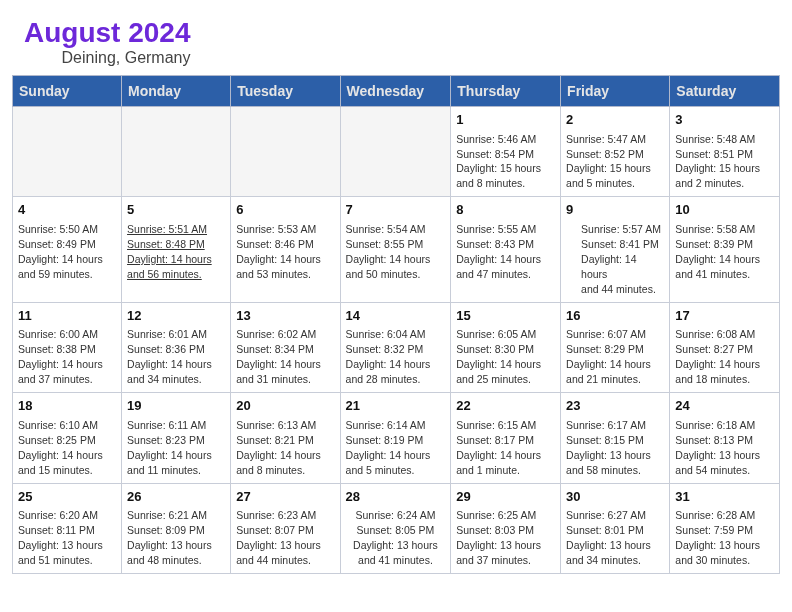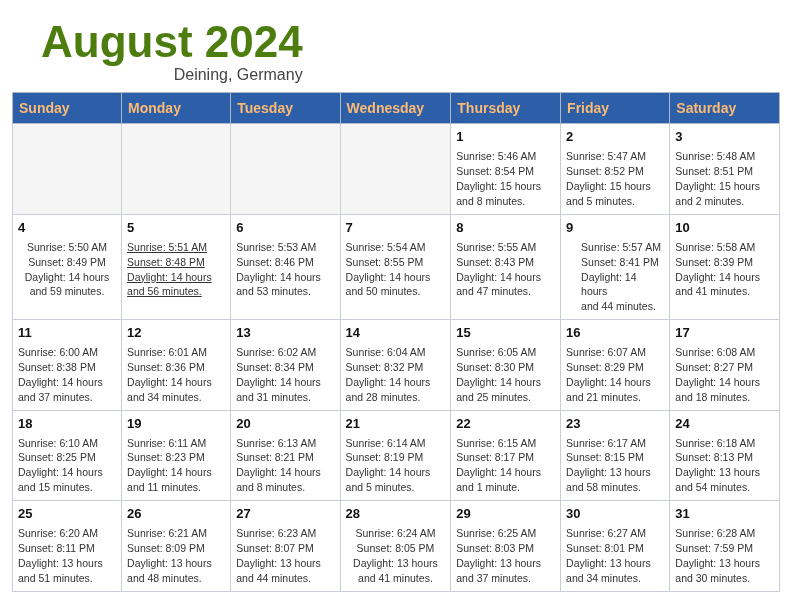--- a/index.html
+++ b/index.html
@@ -22,42 +22,41 @@
     }
     .logo-icon {
       width: 28px;
       height: 28px;
       margin-right: 2px;
     }
     .title-block {
       text-align: right;
     }
     .month-title {
-      font-size: 44px;
+      font-size: 28px;
       font-weight: bold;
-      color: #4d7c0f;
+      color: #6d28d9;
       line-height: 1.1;
-      margin-left: 17px;
     }
     .location {
       font-size: 16px;
       color: #444;
     }
     .calendar {
       width: 100%;
       border-collapse: collapse;
       margin: 0 0 0 0;
       padding: 0 10px;
     }
     .calendar-wrapper {
       padding: 0 12px 14px 12px;
     }
     .calendar th {
       background: #2c5fa8;
-      color: #fdba74;
+      color: #e5e5e5;
       font-size: 14px;
       font-weight: bold;
       padding: 7px 6px;
       text-align: left;
       border: 1px solid #b0b8cc;
     }
     .calendar td {
       vertical-align: top;
       border: 1px solid #c8cdd8;
       padding: 4px 5px 5px 5px;
@@ -136,21 +135,21 @@
               <div class="day-num">3</div>
               <div class="day-info" style="white-space: pre-line;">Sunrise: 5:48 AM
 Sunset: 8:51 PM
 Daylight: 15 hours
 and 2 minutes.</div>
             </td>
           </tr>
           <tr>
             <td>
               <div class="day-num">4</div>
-              <div class="day-info" style="white-space: pre-line; text-align: center;">Sunrise: 5:50 AM
+              <div class="day-info" style="white-space: pre-line;">Sunrise: 5:50 AM
 Sunset: 8:49 PM
 Daylight: 14 hours
 and 59 minutes.</div>
             </td>
             <td>
               <div class="day-num">5</div>
               <div class="day-info" style="white-space: pre-line; text-decoration: underline;">Sunrise: 5:51 AM
 Sunset: 8:48 PM
 Daylight: 14 hours
 and 56 minutes.</div>

